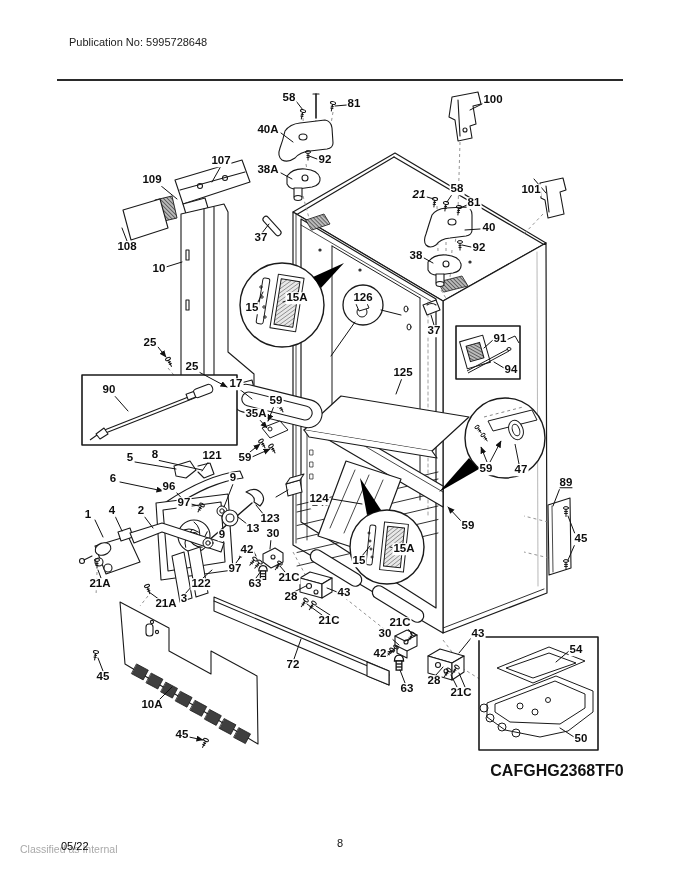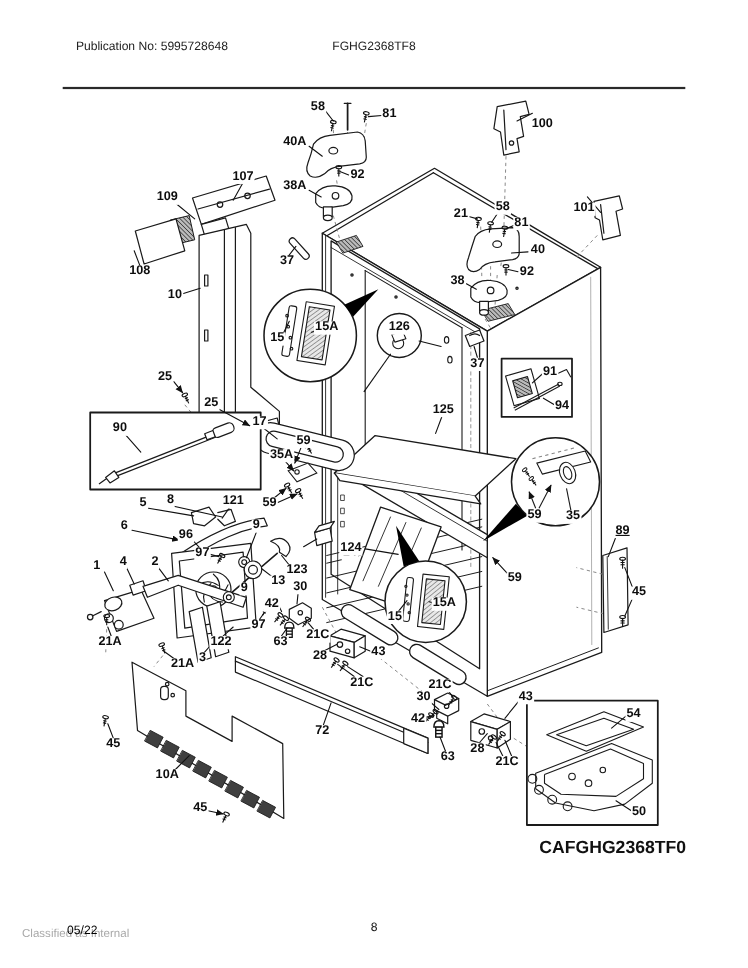--- a/index.html
+++ b/index.html
@@ -17,21 +17,20 @@
   #callouts{position:absolute;left:0;top:0;width:680px;height:880px;pointer-events:none;}
   .callout{position:absolute;transform:translate(-50%,-50%);font-size:11.5px;font-weight:bold;
            line-height:1;background:#fff;padding:0 1px;white-space:nowrap;color:#0d0d0d;}
 </style>
 </head>
 <body>
 
 <div id="page">
 
   <div class="hdr-pub">Publication No: 5995728648</div>
-  <div class="hdr-model">FGHG2368TF8</div>
   <div class="hdr-rule"></div>
 
   <svg id="art" width="680" height="880" viewBox="0 0 680 880">
     <defs>
       <marker id="ah" markerWidth="9" markerHeight="8" refX="6.5" refY="3" orient="auto">
         <path d="M0,0L7,3L0,6z" fill="#111"></path>
       </marker>
       <pattern id="h1" width="3.2" height="3.2" patternUnits="userSpaceOnUse" patternTransform="rotate(45)">
         <rect width="3.2" height="3.2" fill="#e8e8e8"></rect>
           <line x1="0" y1="0" x2="0" y2="3.2" stroke="#666" stroke-width="1.1"></line>
@@ -520,23 +519,23 @@
       <div class="callout" style="left: 289px; top: 98px;">58</div>
       <div class="callout" style="left: 354px; top: 104px;">81</div>
       <div class="callout" style="left: 268px; top: 130px;">40A</div>
       <div class="callout" style="left: 325px; top: 160px;">92</div>
       <div class="callout" style="left: 268px; top: 170px;">38A</div>
       <div class="callout" style="left: 221px; top: 161px;">107</div>
       <div class="callout" style="left: 152px; top: 180px;">109</div>
       <div class="callout" style="left: 127px; top: 247px;">108</div>
       <div class="callout" style="left: 159px; top: 269px;">10</div>
       <div class="callout" style="left: 261px; top: 238px;">37</div>
-      <div class="callout" style="left: 493px; top: 100px; margin-top: 13px;">100</div>
+      <div class="callout" style="left: 493px; top: 100px;">100</div>
       <div class="callout" style="left: 531px; top: 190px;">101</div>
-      <div class="callout" style="left: 419px; top: 195px;">21</div>
+      <div class="callout" style="left: 419px; top: 195px; font-style: italic;">21</div>
       <div class="callout" style="left: 457px; top: 189px;">58</div>
       <div class="callout" style="left: 474px; top: 203px;">81</div>
       <div class="callout" style="left: 489px; top: 228px;">40</div>
       <div class="callout" style="left: 479px; top: 248px;">92</div>
       <div class="callout" style="left: 416px; top: 256px;">38</div>
       <div class="callout" style="left: 434px; top: 331px;">37</div>
       <div class="callout" style="left: 252px; top: 308px;">15</div>
       <div class="callout" style="left: 297px; top: 298px;">15A</div>
       <div class="callout" style="left: 363px; top: 298px;">126</div>
       <div class="callout" style="left: 500px; top: 339px;">91</div>
@@ -573,21 +572,21 @@
       <div class="callout" style="left: 329px; top: 621px;">21C</div>
       <div class="callout" style="left: 100px; top: 584px;">21A</div>
       <div class="callout" style="left: 166px; top: 604px;">21A</div>
       <div class="callout" style="left: 201px; top: 584px;">122</div>
       <div class="callout" style="left: 184px; top: 599px;">3</div>
       <div class="callout" style="left: 319px; top: 499px;">124</div>
       <div class="callout" style="left: 468px; top: 526px;">59</div>
       <div class="callout" style="left: 359px; top: 561px;">15</div>
       <div class="callout" style="left: 404px; top: 549px;">15A</div>
       <div class="callout" style="left: 486px; top: 469px;">59</div>
-      <div class="callout" style="left: 521px; top: 470px;">35</div>
+      <div class="callout" style="left: 521px; top: 470px;">47</div>
       <div class="callout" style="left: 566px; top: 483px; text-decoration: underline;">89</div>
       <div class="callout" style="left: 581px; top: 539px;">45</div>
       <div class="callout" style="left: 103px; top: 677px;">45</div>
       <div class="callout" style="left: 152px; top: 705px;">10A</div>
       <div class="callout" style="left: 182px; top: 735px;">45</div>
       <div class="callout" style="left: 293px; top: 665px;">72</div>
       <div class="callout" style="left: 400px; top: 623px;">21C</div>
       <div class="callout" style="left: 385px; top: 634px;">30</div>
       <div class="callout" style="left: 380px; top: 654px;">42</div>
       <div class="callout" style="left: 407px; top: 689px;">63</div>

